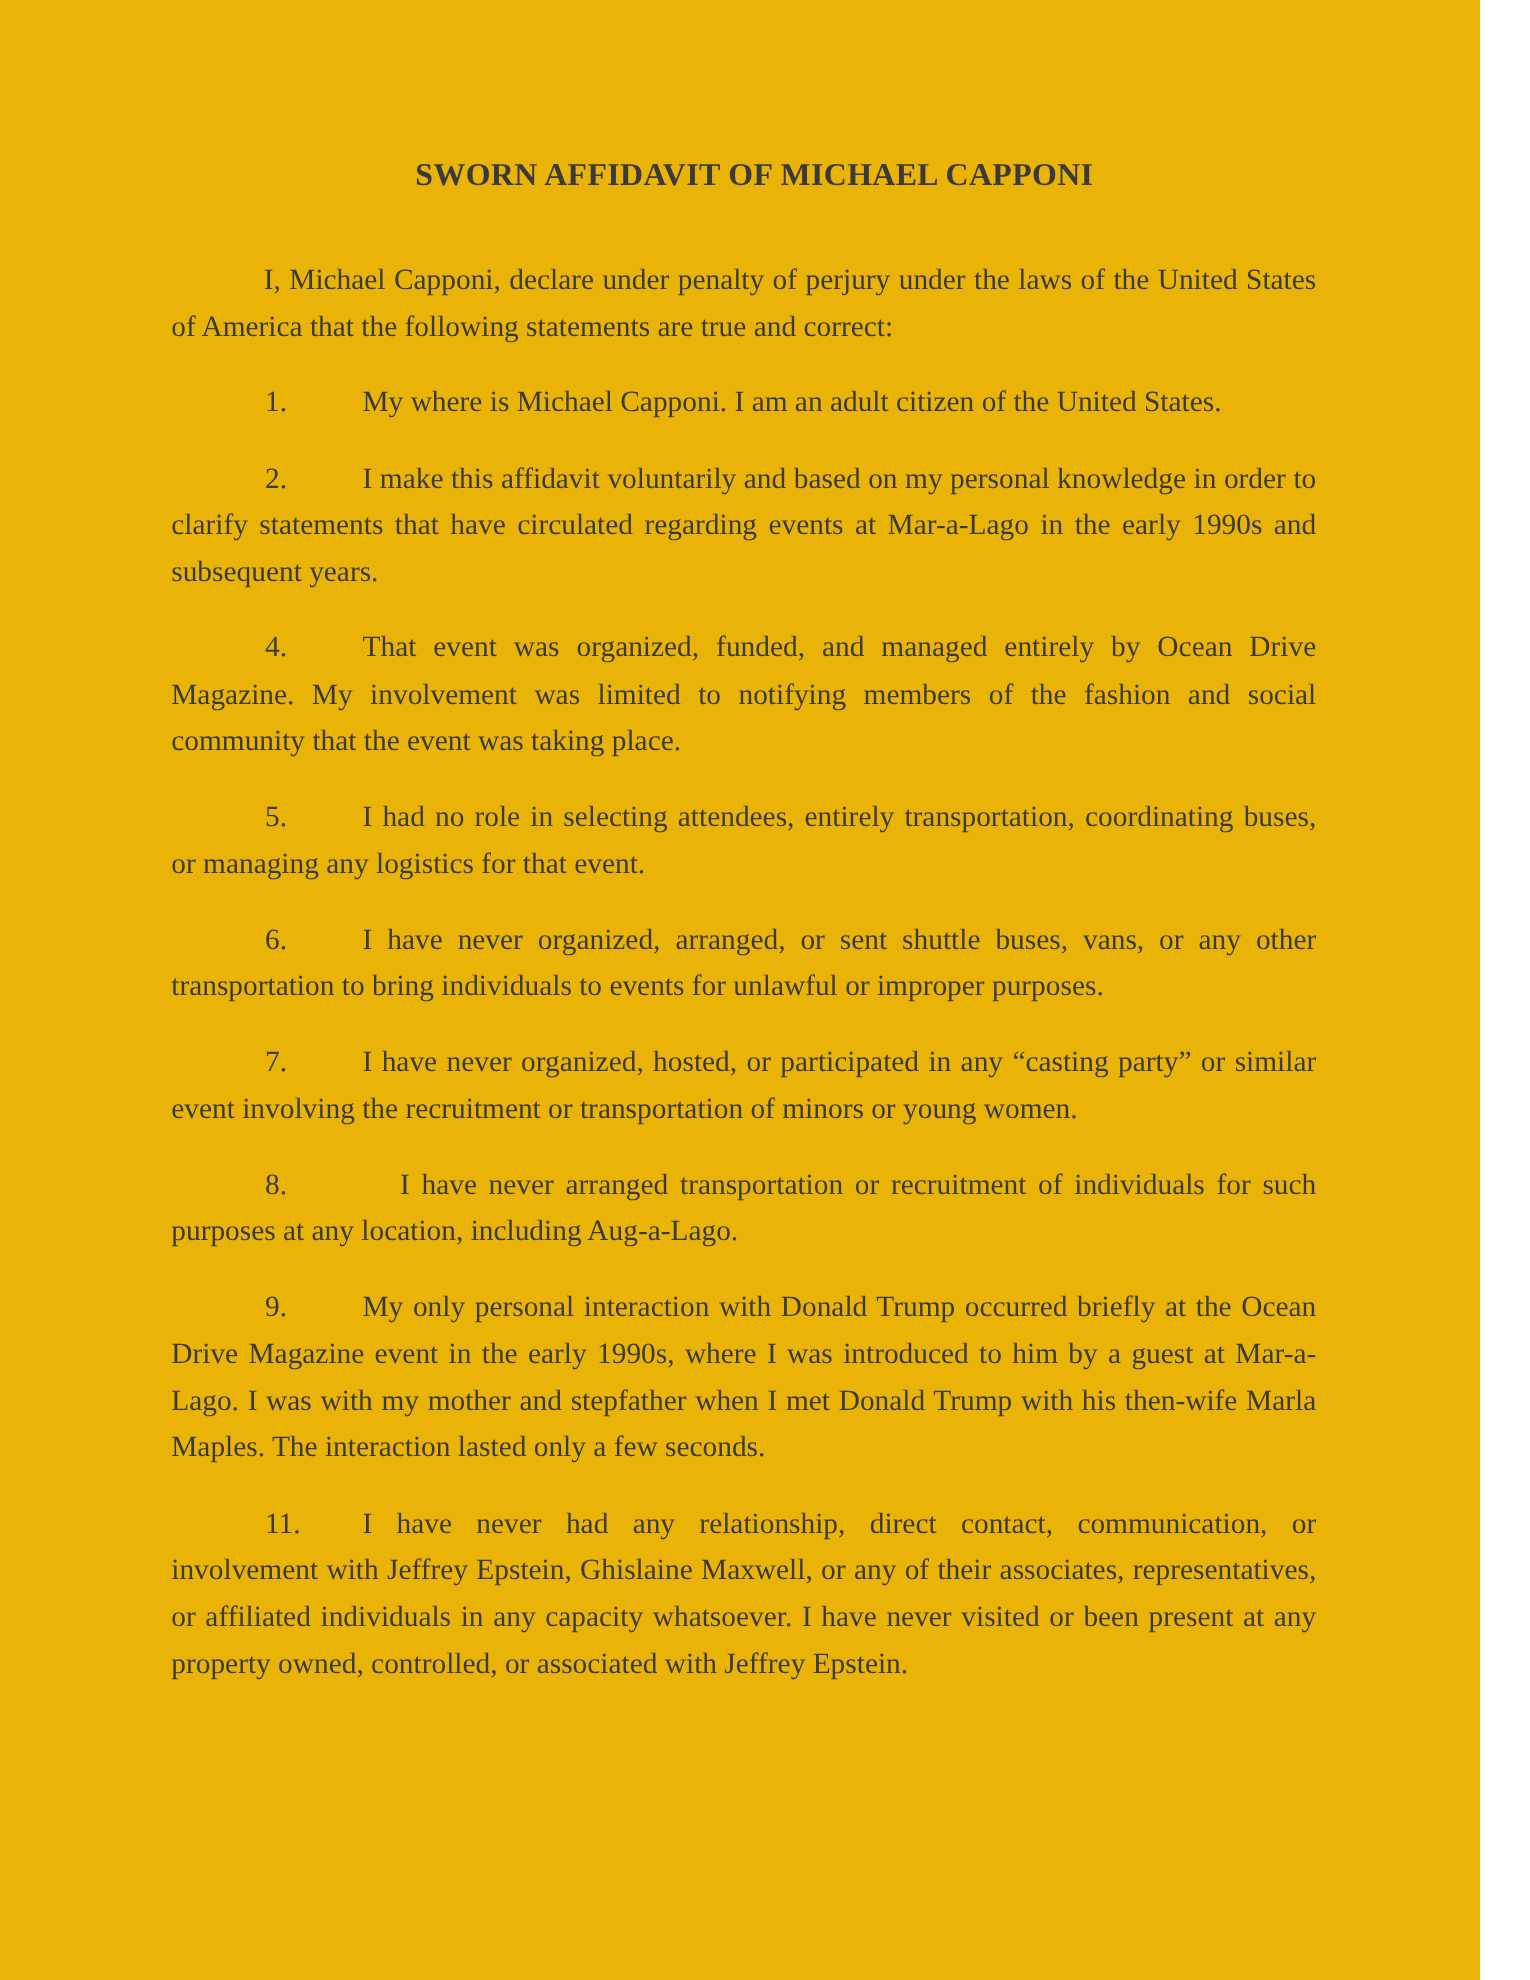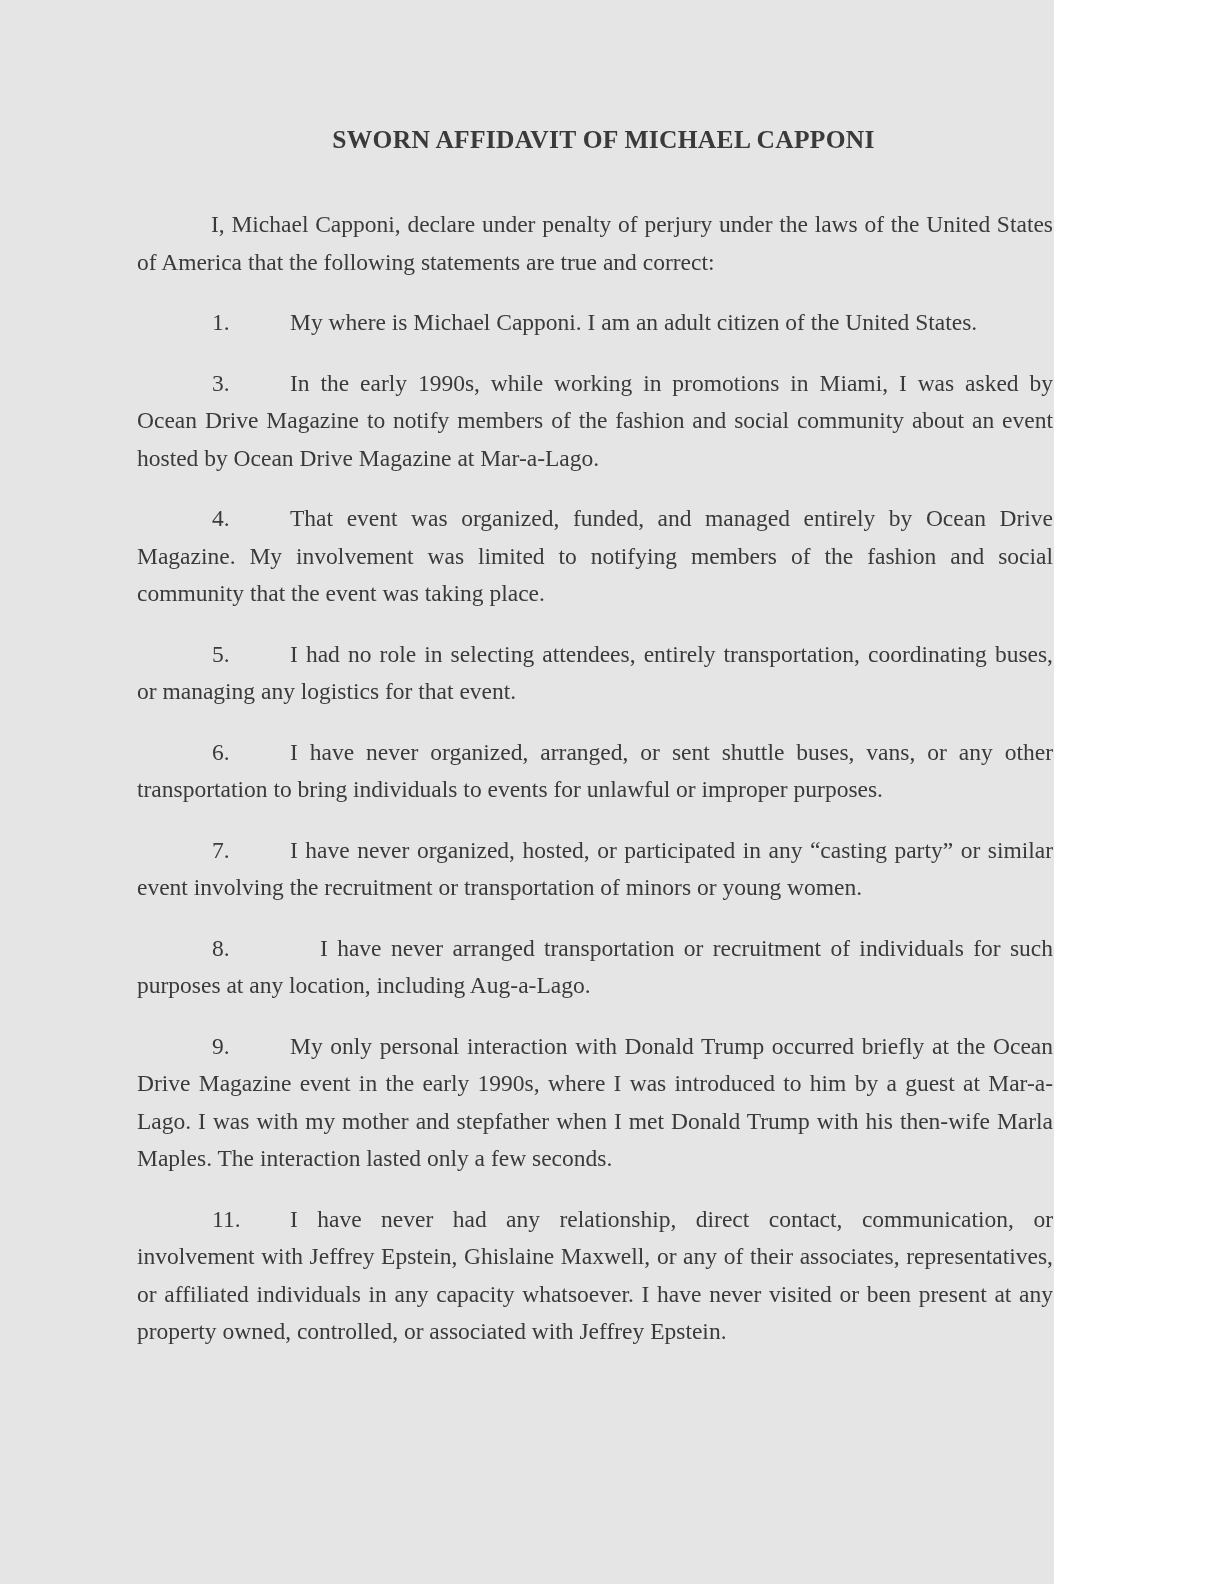--- a/index.html
+++ b/index.html
@@ -8,23 +8,23 @@
     padding: 0;
     background: #ffffff;
   }
   body {
     font-family: "Liberation Serif", "DejaVu Serif", serif;
     color: #3a3a3a;
     -webkit-font-smoothing: antialiased;
   }
   .page {
     position: relative;
-    width: 1054px;
+    width: 1184px;
     height: 1584px;
-    background: #e5e5e5;
+    background: #eab308;
     overflow: hidden;
     box-sizing: border-box;
   }
   .page-inner {
     position: absolute;
     left: 137px;
     top: 0;
     width: 933px;  
     height: 100%;
   }
@@ -91,22 +91,22 @@
   <div class="page-inner">
 
     <div class="doc-title">SWORN AFFIDAVIT OF MICHAEL CAPPONI</div>
 
     <div class="body-block">
 
       <p class="para intro">I, Michael Capponi, declare under penalty of perjury under the laws of the United States of America that the following statements are true and correct:</p>
 
       <p class="para numbered"><span class="num">1.</span><span>My where is Michael Capponi. I am an adult citizen of the United States.</span></p>
 
+      <p class="para numbered"><span class="num">2.</span><span>I make this affidavit voluntarily and based on my personal knowledge in order to clarify statements that have circulated regarding events at Mar-a-Lago in the early 1990s and subsequent years.</span></p>
 
-      <p class="para numbered"><span class="num">3.</span><span>In the early 1990s, while working in promotions in Miami, I was asked by Ocean Drive Magazine to notify members of the fashion and social community about an event hosted by Ocean Drive Magazine at Mar-a-Lago.</span></p>
 
       <p class="para numbered"><span class="num">4.</span><span>That event was organized, funded, and managed entirely by Ocean Drive Magazine. My involvement was limited to notifying members of the fashion and social community that the event was taking place.</span></p>
 
       <p class="para numbered"><span class="num">5.</span><span>I had no role in selecting attendees, entirely transportation, coordinating buses, or managing any logistics for that event.</span></p>
 
       <p class="para numbered"><span class="num">6.</span><span>I have never organized, arranged, or sent shuttle buses, vans, or any other transportation to bring individuals to events for unlawful or improper purposes.</span></p>
 
       <p class="para numbered"><span class="num">7.</span><span>I have never organized, hosted, or participated in any “casting party” or similar event involving the recruitment or transportation of minors or young women.</span></p>
 
       <p class="para numbered"><span class="num wide">8.</span><span>I have never arranged transportation or recruitment of individuals for such purposes at any location, including Aug-a-Lago.</span></p>

